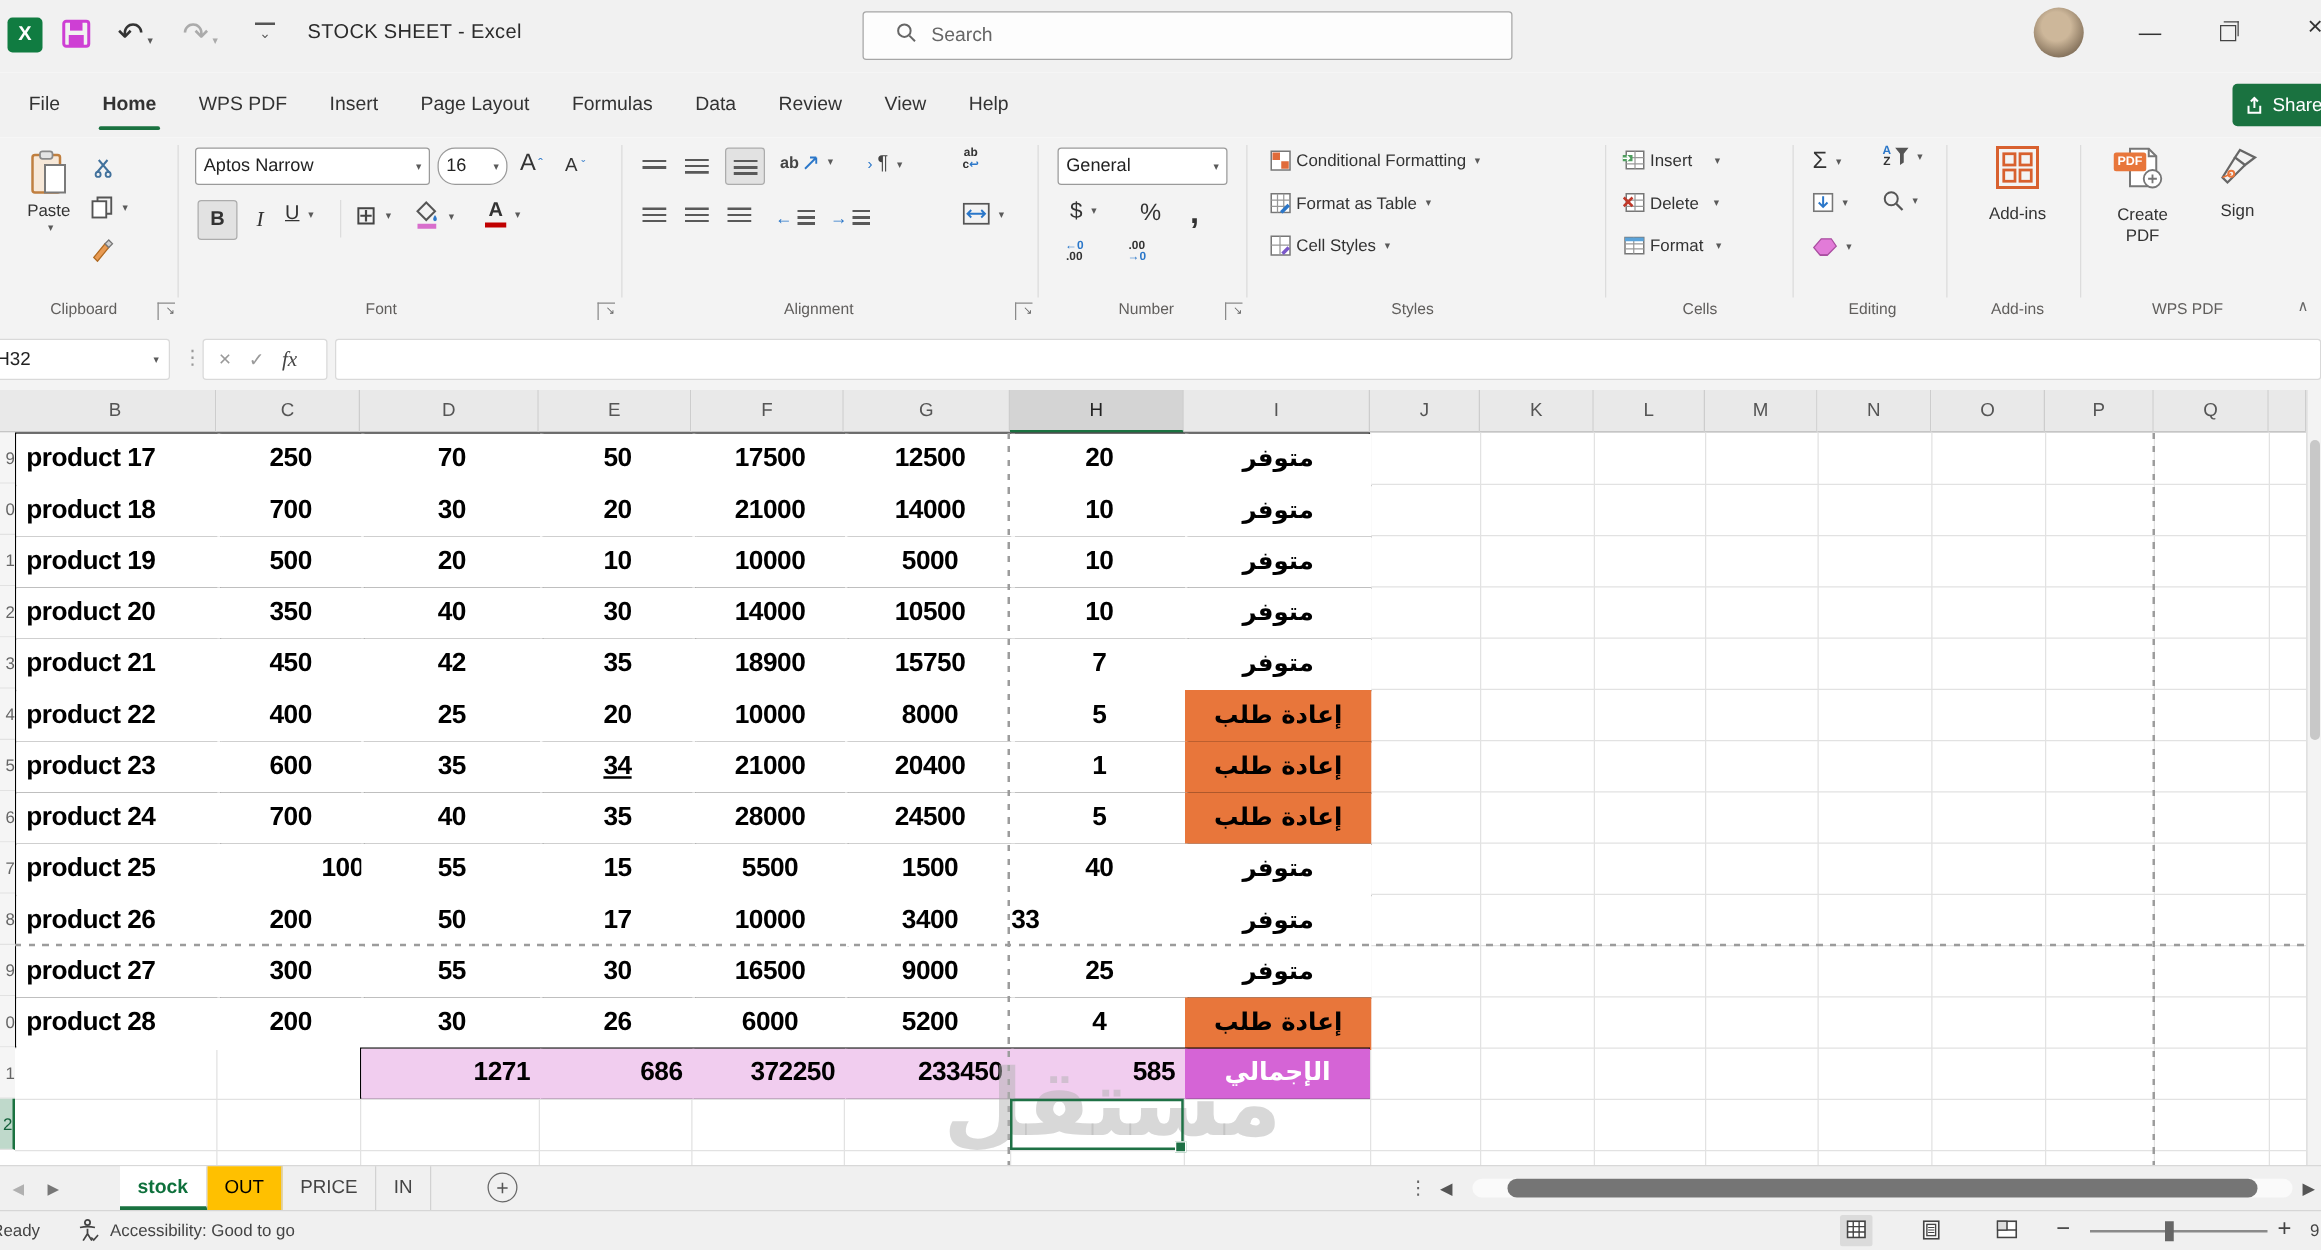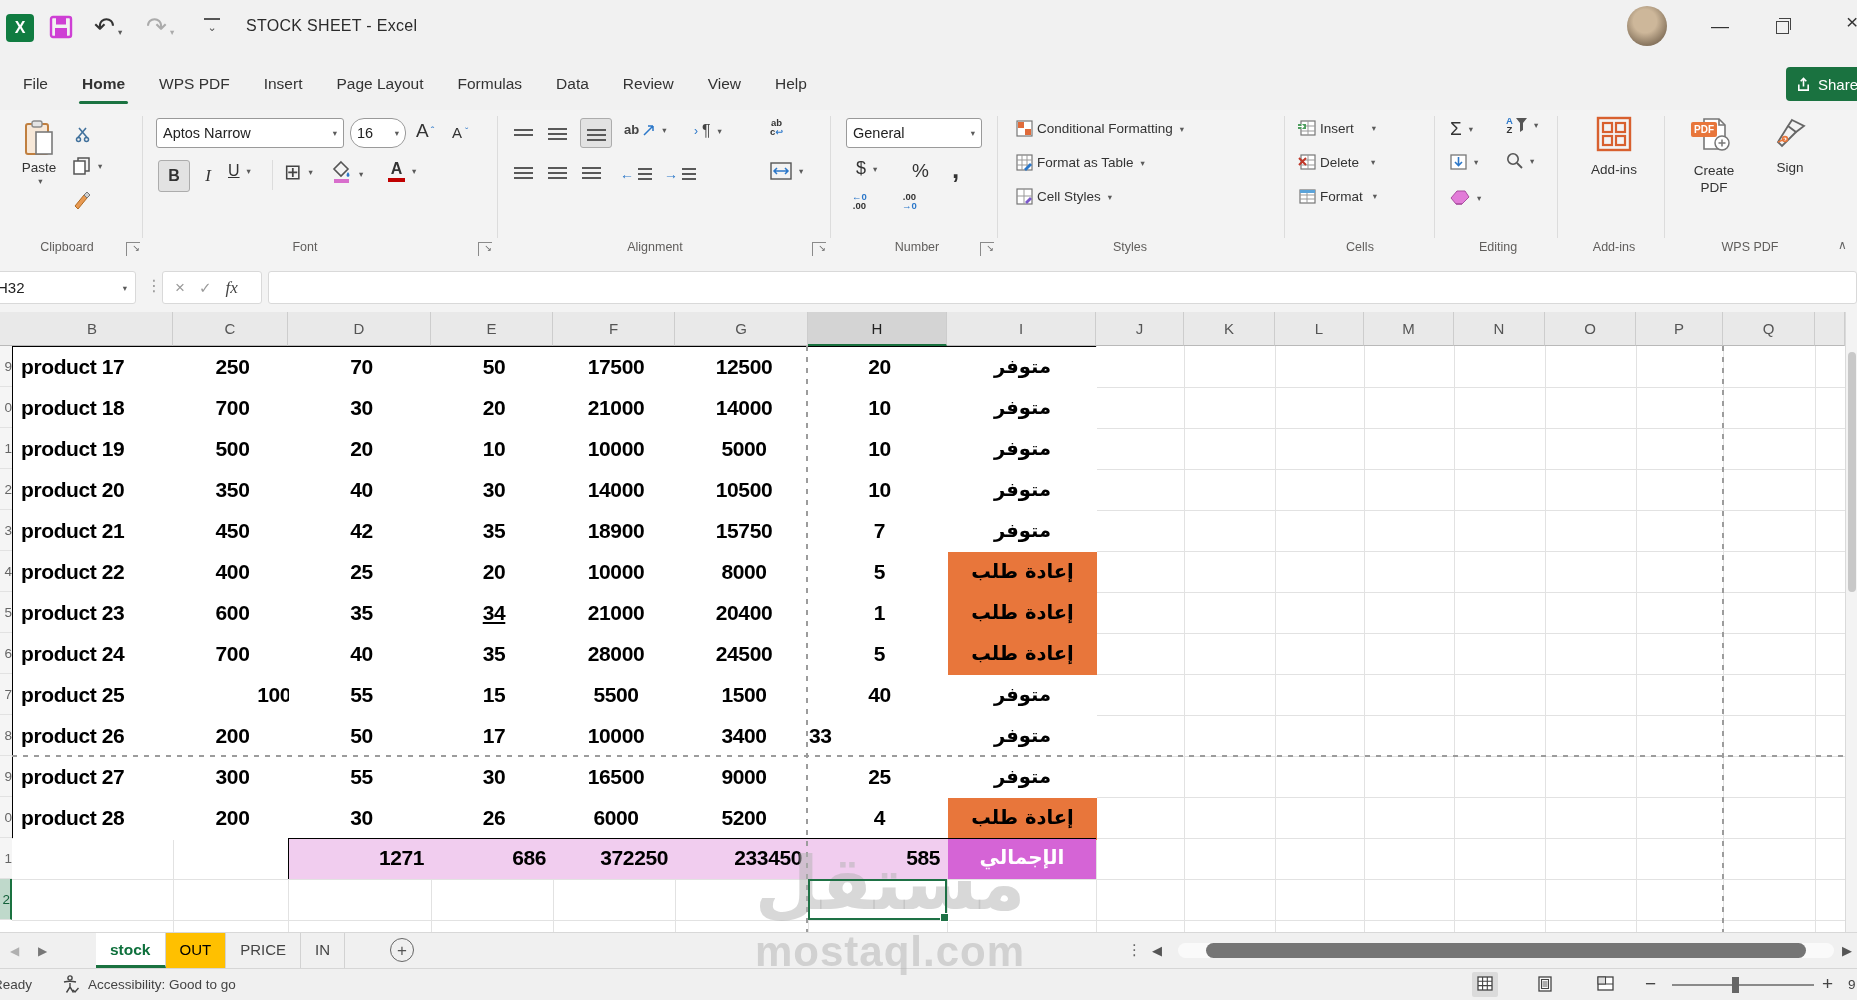--- a/index.html
+++ b/index.html
@@ -54,20 +54,29 @@
           <rect x="3" y="3" width="20" height="20" rx="2" fill="none" stroke="#CE3FD4" stroke-width="2.4"></rect>
           <rect x="8" y="3.5" width="10" height="7" fill="#CE3FD4"></rect>
           <rect x="7" y="14" width="12" height="8" fill="#CE3FD4"></rect>
         </svg>
     </div>
     <div class="abs" style="left:94px;top:12px;font-size:25px;color:#333;">↶<span class="ch">▾</span></div>
     <div class="abs" style="left:146px;top:12px;font-size:25px;color:#ABABAB;">↷<span class="ch" style="color:#ABABAB;">▾</span></div>
     <div class="abs" style="left:204px;top:18px;width:16px;border-top:2px solid #555;font-size:11px;color:#555;text-align:center;line-height:14px;">⌄</div>
     <div class="abs" style="left:246px;top:17px;font-size:16px;color:#2b2b2b;letter-spacing:0.3px;">STOCK SHEET  -  Excel</div>
 
+    <div class="abs" style="left:690px;top:9px;width:518px;height:37px;background:#FDFDFD;border:1px solid #A6A6A6;border-radius:3px;display:flex;align-items:center;">
+      <span style="margin-left:26px;">
+        <svg width="16" height="16" viewBox="0 0 16 16">
+            <circle cx="6.5" cy="6.5" r="5" fill="none" stroke="#666" stroke-width="1.6"></circle>
+            <line x1="10.5" y1="10.5" x2="15" y2="15" stroke="#666" stroke-width="1.6"></line>
+          </svg>
+      </span>
+      <span style="margin-left:12px;font-size:15.5px;color:#666;">Search</span>
+    </div>
 
     <div class="abs" style="left:1627px;top:6px;width:40px;height:40px;border-radius:50%;background:radial-gradient(circle at 45% 38%,#cdb79a 0 35%,#8d7a63 70%,#5f5244 100%);"></div>
     <div class="abs" style="left:1700px;top:10px;width:40px;height:34px;text-align:center;font-size:18px;color:#333;line-height:32px;">—</div>
     <div class="abs" style="left:1776px;top:20px;"><span class="restore-ic"></span></div>
     <div class="abs" style="left:1846px;top:10px;font-size:21px;color:#333;">×</div>
   </div>
 
   <div id="menubar">
     <div id="menu-tabs" class="abs" style="left:6px;top:0;height:52px;white-space:nowrap;"><span class="menu-tab">File</span><span class="menu-tab active">Home</span><span class="menu-tab">WPS PDF</span><span class="menu-tab">Insert</span><span class="menu-tab">Page Layout</span><span class="menu-tab">Formulas</span><span class="menu-tab">Data</span><span class="menu-tab">Review</span><span class="menu-tab">View</span><span class="menu-tab">Help</span></div>
     <div class="abs" style="left:1786px;top:9px;width:86px;height:34px;background:#1A7240;border-radius:4px;color:#fff;display:flex;align-items:center;gap:7px;padding-left:10px;box-sizing:border-box;">
@@ -560,21 +569,20 @@
       <div class="dashh" style="position: absolute; left: 12px; top: 443px; width: 1833px;"></div>
       <div style="position: absolute; left: 808px; top: 567px; width: 139px; height: 41px; border: 2px solid rgb(30, 113, 69); box-sizing: border-box; z-index: 45; background: transparent;">
         <div style="position: absolute; right: -4px; bottom: -4px; width: 7px; height: 7px; background: rgb(30, 113, 69); border: 1px solid rgb(255, 255, 255);"></div>
       </div>
       <div style="position: absolute; left: 1845px; top: 0px; width: 12px; height: 620px; background: rgb(243, 243, 243); border-left: 1px solid rgb(218, 218, 218); box-sizing: border-box;">
         <div style="position: absolute; left: 2px; top: 40px; width: 8px; height: 240px; background: rgb(200, 200, 200); border-radius: 4px;"></div>
       </div>
     </div>
 
   <div class="wm" style="left:690px;top:840px;width:400px;font-size:74px;font-family:'DejaVu Sans',sans-serif;">مستقل</div>
-  <div class="wm" style="left:690px;top:928px;width:400px;font-size:42px;letter-spacing:1px;">mostaql.com</div>
 
   <div id="tabbar">
     <span class="abs" style="left:10px;top:11px;font-size:12px;color:#B0B0B0;">◀</span>
     <span class="abs" style="left:38px;top:11px;font-size:12px;color:#777;">▶</span>
     <div id="sheet-tabs" class="abs" style="left:96px;top:0;height:36px;white-space:nowrap;"><span class="sheet-tab" style="padding: 0px 14px; background: rgb(255, 255, 255); color: rgb(14, 112, 60); font-weight: 700; border-bottom: 3px solid rgb(26, 114, 64); font-size: 15.5px;">stock</span><span class="sheet-tab" style="padding: 0px 14px; background: rgb(255, 192, 0); color: rgb(0, 0, 0);">OUT</span><span class="sheet-tab" style="padding: 0px 14px;">PRICE</span><span class="sheet-tab" style="padding: 0px 14px;">IN</span></div>
     <span class="abs" style="left:390px;top:5px;width:24px;height:24px;border:1.4px solid #666;border-radius:50%;color:#555;font-size:17px;text-align:center;line-height:23px;box-sizing:border-box;">+</span>
     <span class="abs" style="left:1127px;top:8px;font-size:15px;color:#666;">⋮</span>
     <span class="abs" style="left:1152px;top:10px;font-size:13px;color:#555;">◀</span>
     <div class="abs" style="left:1178px;top:10px;width:656px;height:15px;background:#FAFAFA;border-radius:8px;">
       <div style="position:absolute;left:28px;top:0;width:600px;height:15px;background:#757575;border-radius:8px;"></div>

